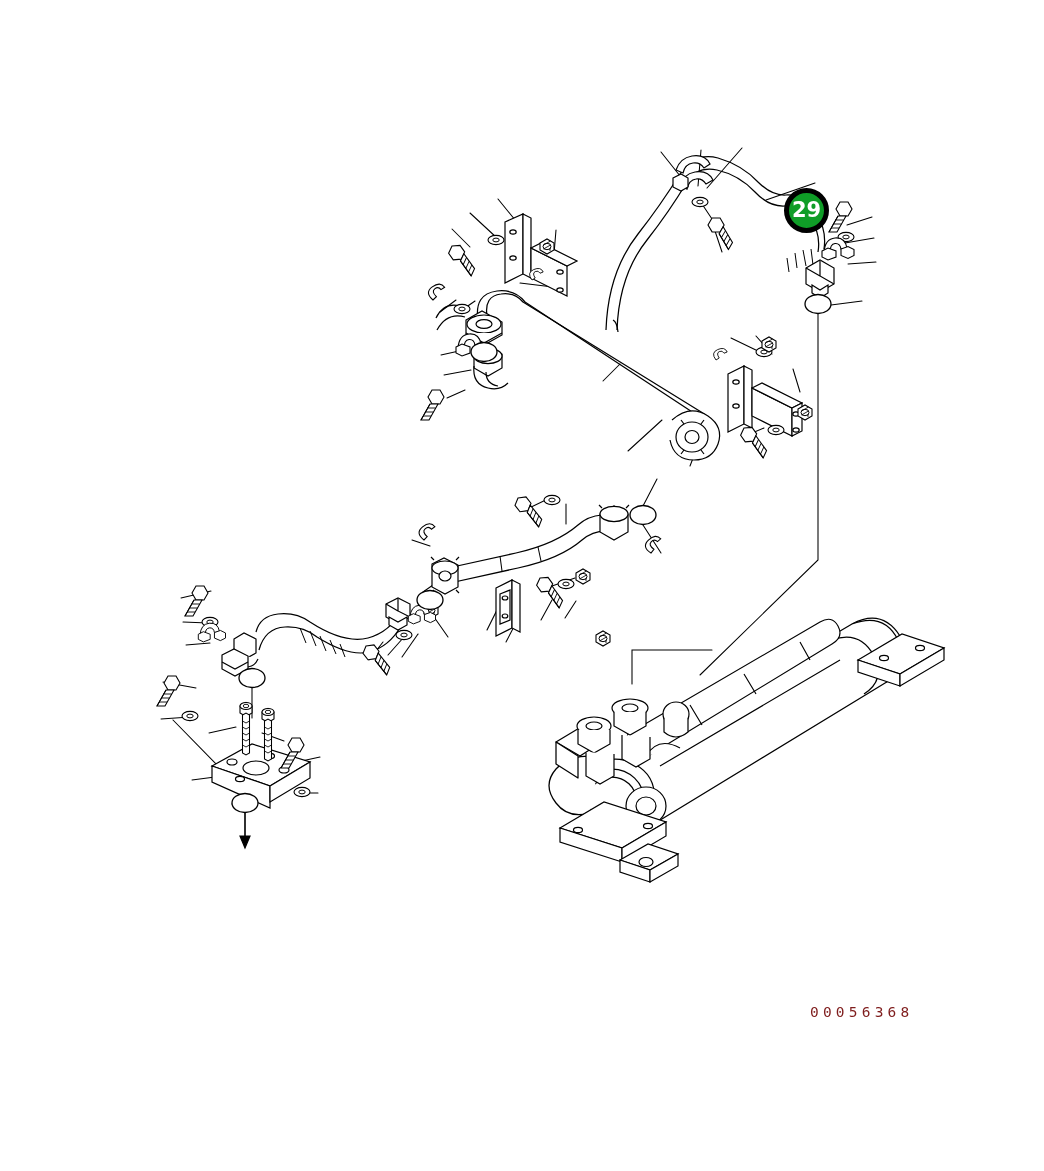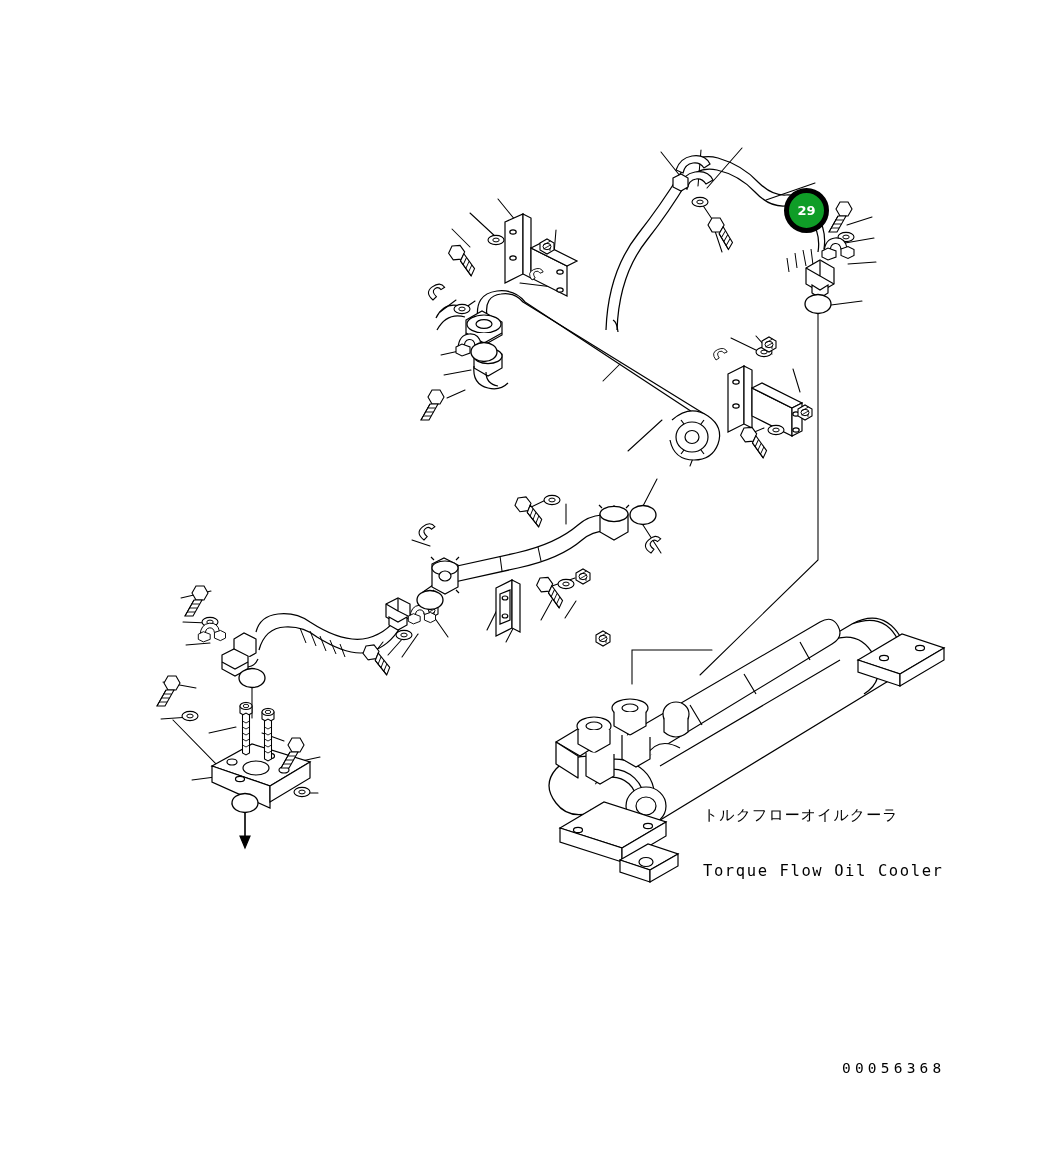--- a/index.html
+++ b/index.html
@@ -18,34 +18,34 @@
     font-size:15px;letter-spacing:1px;line-height:18px;display:block;
   }
   .lbl .en{
     font-family:"DejaVu Sans Mono","Liberation Mono",monospace;
     font-size:15.5px;letter-spacing:1.6px;line-height:19px;display:block;
   }
   #cooler-label{left:703px;top:768px;text-align:left;}
   #flow-label{left:185px;top:856px;text-align:left;}
 
   #drawing-number{
-    position:absolute;left:810px;top:1060px;
+    position:absolute;left:810px;top:1004px;
     font-family:"DejaVu Sans Mono","Liberation Mono",monospace;
-    font-size:14.5px;letter-spacing:4.2px;color:#000000;white-space:pre;margin-left:32px;
+    font-size:14.5px;letter-spacing:4.2px;color:#7f1d1d;white-space:pre;
   }
 
   #callout-29{
     position:absolute;left:784px;top:188px;width:45px;height:45px;
     border-radius:50%;background:#0f9d27;border:5px solid #000;
     box-sizing:border-box;
   }
   #callout-29 .num{
     display:block;width:100%;text-align:center;
     font-family:"DejaVu Sans","Liberation Sans",sans-serif;
-    font-size:13px;font-weight:bold;color:#fff;line-height:35px;
+    font-size:21px;font-weight:bold;color:#fff;line-height:35px;
   }
 </style>
 </head>
 <body>
 
 <div id="sheet">
 
 <svg id="dwg" viewBox="0 0 1044 1171">
   <defs>
     <g id="hexbolt">
@@ -449,24 +449,20 @@
     <use href="#oring" x="252" y="678"></use>
     <use href="#oring" x="245" y="803"></use>
   </g>
 
   <g id="down-arrow" fill="#000" stroke="#000" stroke-width="1.2">
     <path d="M245,812 L245,838" fill="none"></path>
     <path d="M245,848 l-5,-12 l10,0 z"></path>
   </g>
 </svg>
 
-<div class="lbl" id="cooler-label">
-  <span class="jp">トルクフローオイルクーラ</span>
-  <span class="en">Torque Flow Oil Cooler</span>
-</div>
 
 
 <div id="callout-29">
   <span class="num">29</span>
 </div>
 
 <div id="drawing-number">00056368</div>
 
 </div>
 

